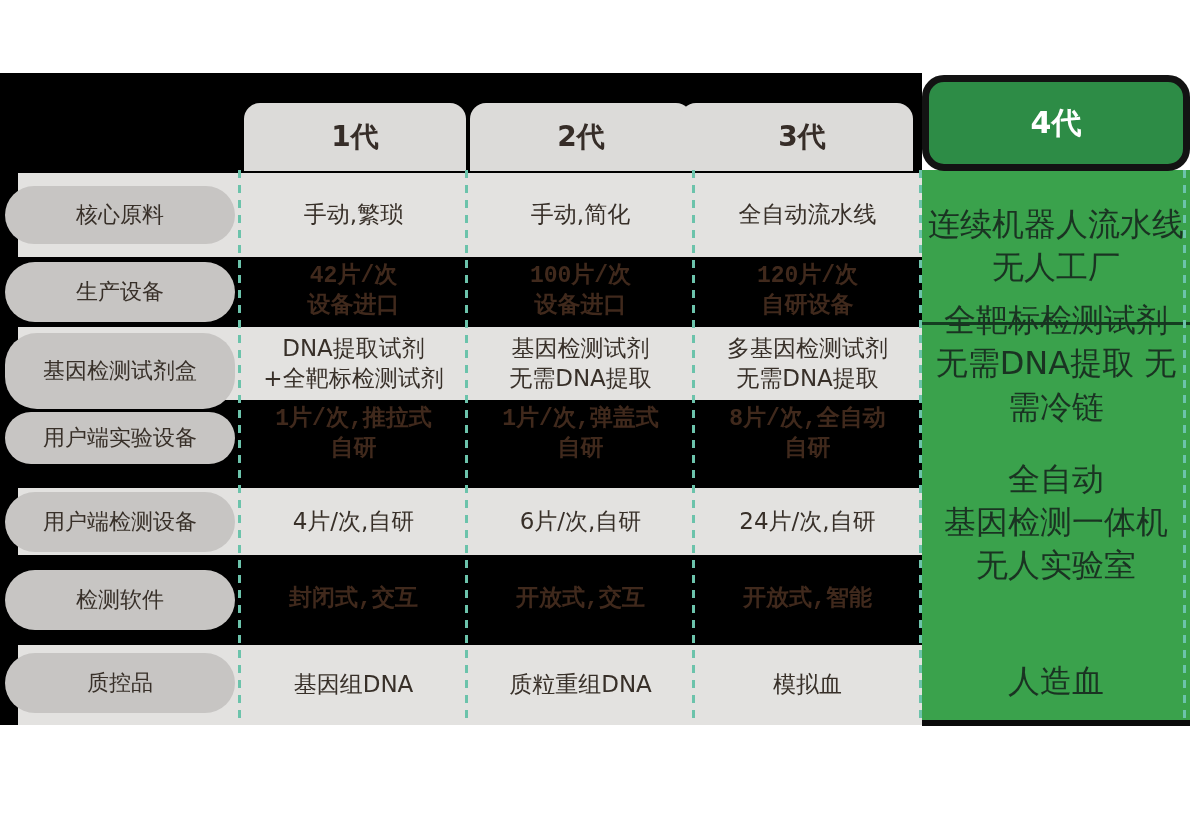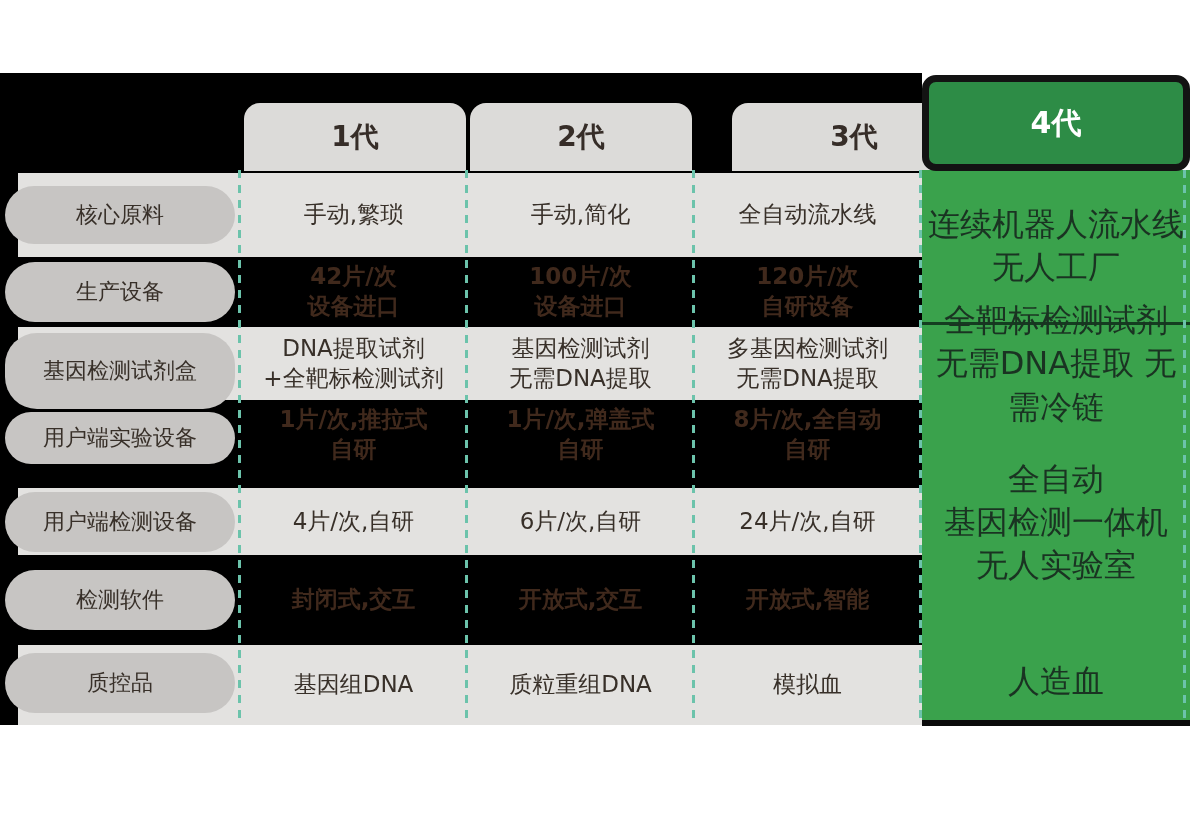--- a/index.html
+++ b/index.html
@@ -20,27 +20,27 @@
   .band-r5{top:415px;height:67px;}
   .band-r7{top:572px;height:80px;}
 
   .hpill{
     position:absolute;top:30px;height:68px;width:222px;
     background:var(--c-header-pill,#dcdbd9);
     border-radius:16px 16px 0 0;
     display:flex;align-items:center;justify-content:center;
     font-size:28px;font-weight:bold;color:var(--c-text-header,#362d28);
   }
-  .hp1{left:244px;} .hp2{left:470px;} .hp3{left:732px;padding-left:11px;}
+  .hp1{left:244px;} .hp2{left:470px;} .hp3{left:680px;padding-left:11px;}
 
   .gen4-pill{
     position:absolute;left:922px;top:2px;width:268px;height:96px;
     box-sizing:border-box;
     background:var(--c-green-header,#2d8c46);
-    border:7px solid #131313;border-radius:14px;
+    border:7px solid #131313;border-radius:22px;
     display:flex;align-items:center;justify-content:center;
     font-size:30px;font-weight:bold;color:var(--c-text-gen4-header,#fff);
     z-index:5;
   }
 
   .label-pill{
     position:absolute;left:5px;width:230px;
     background:var(--c-label-pill,#c7c5c3);
     border-radius:32px;
     display:flex;align-items:center;justify-content:center;
@@ -63,21 +63,21 @@
     z-index:2;
   }
   .c1{left:240px;} .c2{left:467px;} .c3{left:694px;}
   .r1{top:100px;height:84px;}
   .r2{top:184px;height:70px;}
   .r3{top:254px;height:73px;}
   .r4{top:318px;height:88px;}
   .r5{top:415px;height:67px;}
   .r6{top:482px;height:90px;}
   .r7{top:572px;height:80px;}
-  .dark-row{color:var(--c-text-dark-row,#40291c);font-weight:bold;}
+  .dark-row{color:var(--c-text-dark-row,#40291c);font-weight:bold;font-family:Liberation Mono, monospace;}
 
   .vdash{
     position:absolute;top:97px;width:3px;height:555px;
     background:repeating-linear-gradient(180deg,var(--c-dashed-line,#6cc3ab) 0 8px,transparent 8px 15px);
     z-index:4;
   }
   .d1{left:238px;} .d2{left:465px;} .d3{left:692px;} .d4{left:919px;}
   .d5{left:1183px;height:550px;}
 
   .gen4-col{

